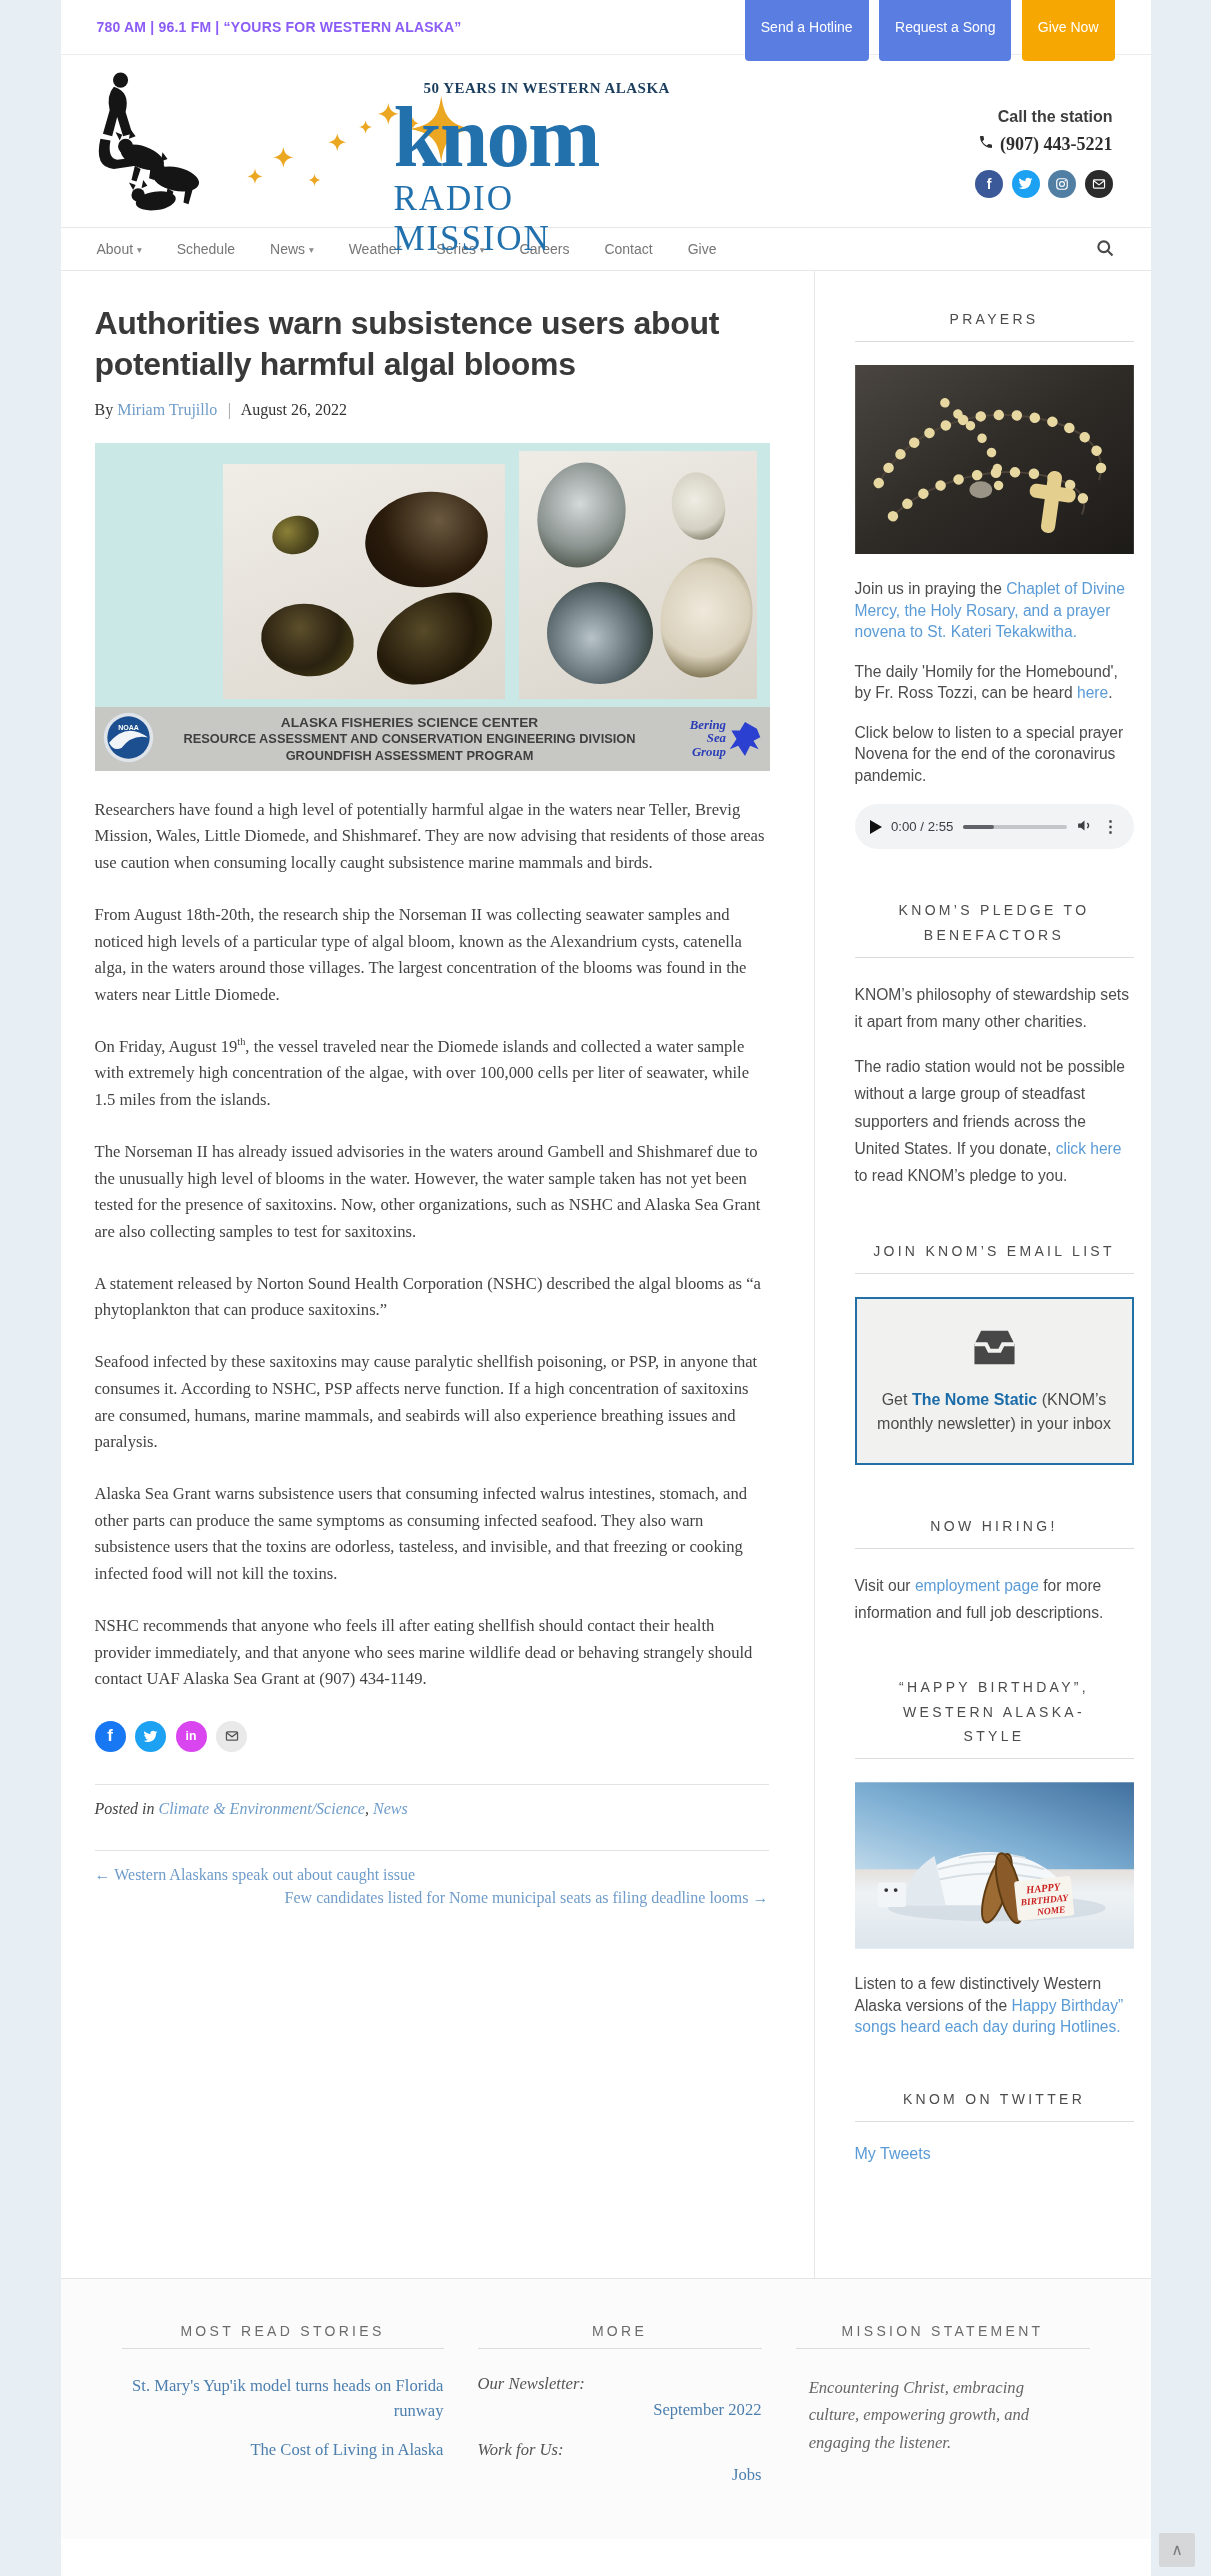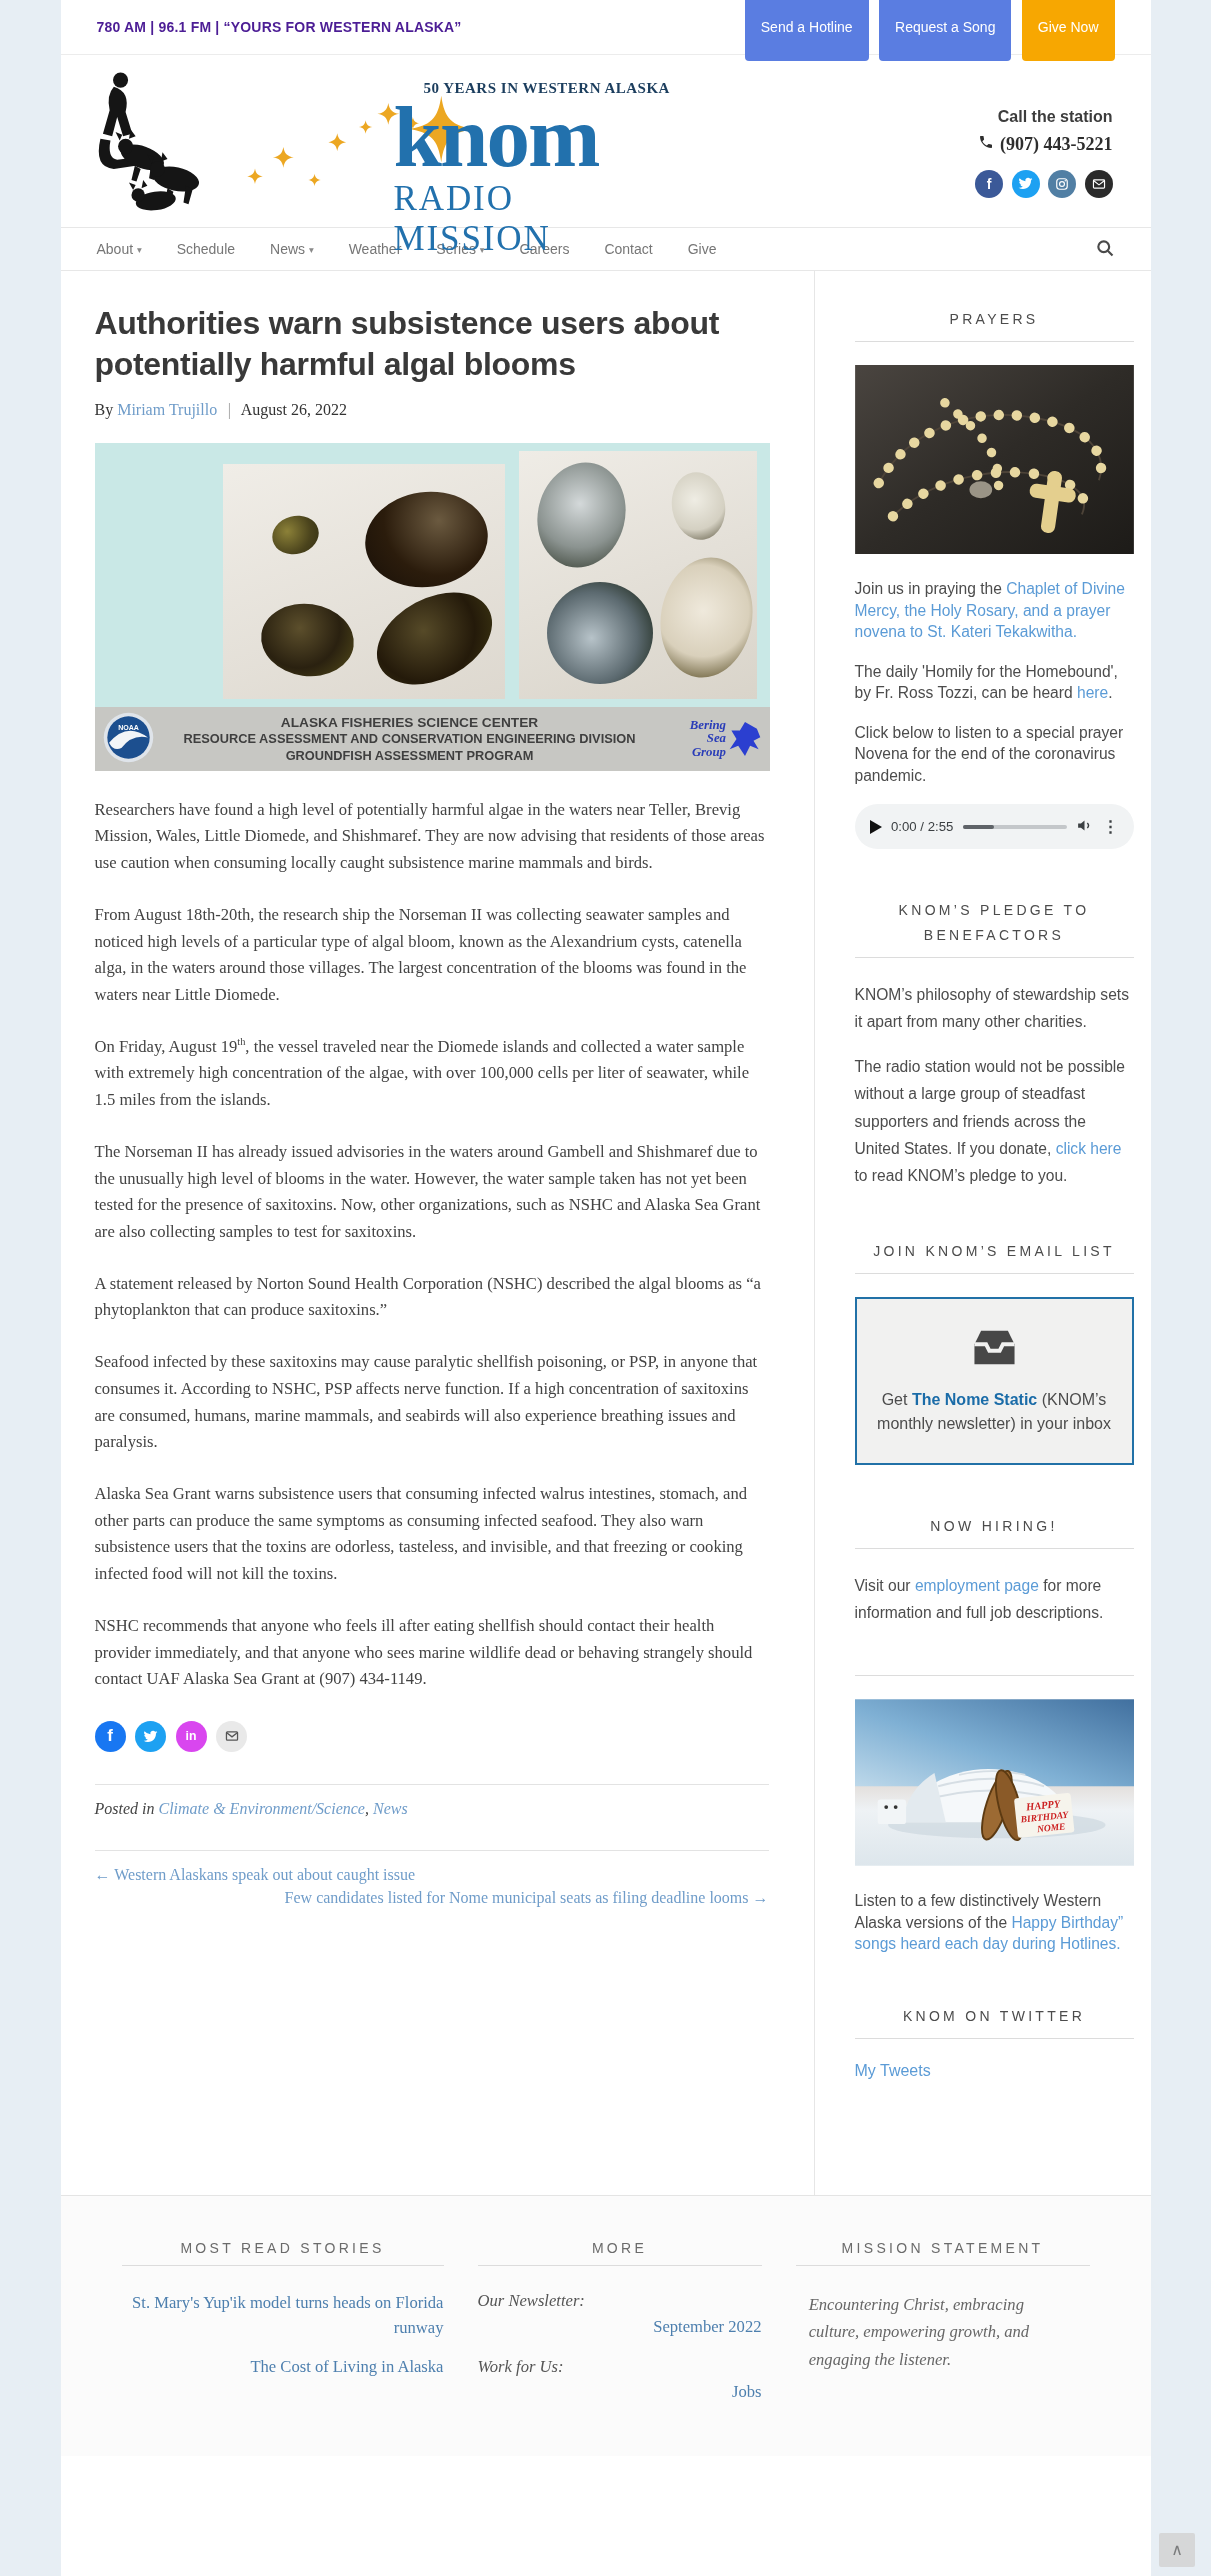--- a/index.html
+++ b/index.html
@@ -9,21 +9,21 @@
     font-family:"Liberation Sans", sans-serif;
     position:relative;
     height:2576px;
     overflow:hidden;
   }
   .container { width:1090px; margin:0 auto; background:#fff; min-height:2576px; }
 
   
   .topbar { height:55px; display:flex; align-items:center; justify-content:space-between;
             padding:0 36px; border-bottom:0.9px solid #ececec; }
-  .station-info { font-size:14px; font-weight:700; color:#4c1d95; letter-spacing:0.2px; }
+  .station-info { font-size:14px; font-weight:700; color:#8b5cf6; letter-spacing:0.2px; }
   .topbar-buttons { display:flex; gap:10.4px; }
   .tb-btn { border:none; color:#fff; font-size:14px; font-family:inherit;
             padding:26px 16px; border-radius:4px; cursor:pointer; }
   .tb-blue { background:#5a7de1; }
   .tb-orange { background:#f7a701; }
 
   
   .header { position:relative; height:172px; }
   .dog-illo { position:absolute; left:26.5px; top:5.7px; }
   .stars-svg { position:absolute; left:142px; top:19px; }
@@ -426,20 +426,21 @@
         </div>
       </div>
 
       <div class="side-sec">
         <div class="side-h">NOW HIRING!</div>
         <hr class="side-hr">
         <p class="side-p" style="line-height:1.75"><span>Visit our </span><a class="lk-sans">employment page</a><span> for more information and full job descriptions.</span></p>
       </div>
 
       <div class="side-sec">
+        <div class="side-h" style="width:237px;margin-left:auto;margin-right:auto;">“HAPPY BIRTHDAY”, WESTERN ALASKA-STYLE</div>
         <hr class="side-hr">
         <div class="side-img">
           <svg width="279" height="167" viewBox="0 0 295 176">
             <defs>
               <linearGradient id="sky" x1="0" y1="1" x2="1" y2="0">
                 <stop offset="0" stop-color="#c3dcec"></stop>
                   <stop offset="0.45" stop-color="#7fb0d4"></stop>
                   <stop offset="1" stop-color="#41709f"></stop>
               </linearGradient>
               <linearGradient id="snow" x1="0" y1="0" x2="0" y2="1">

